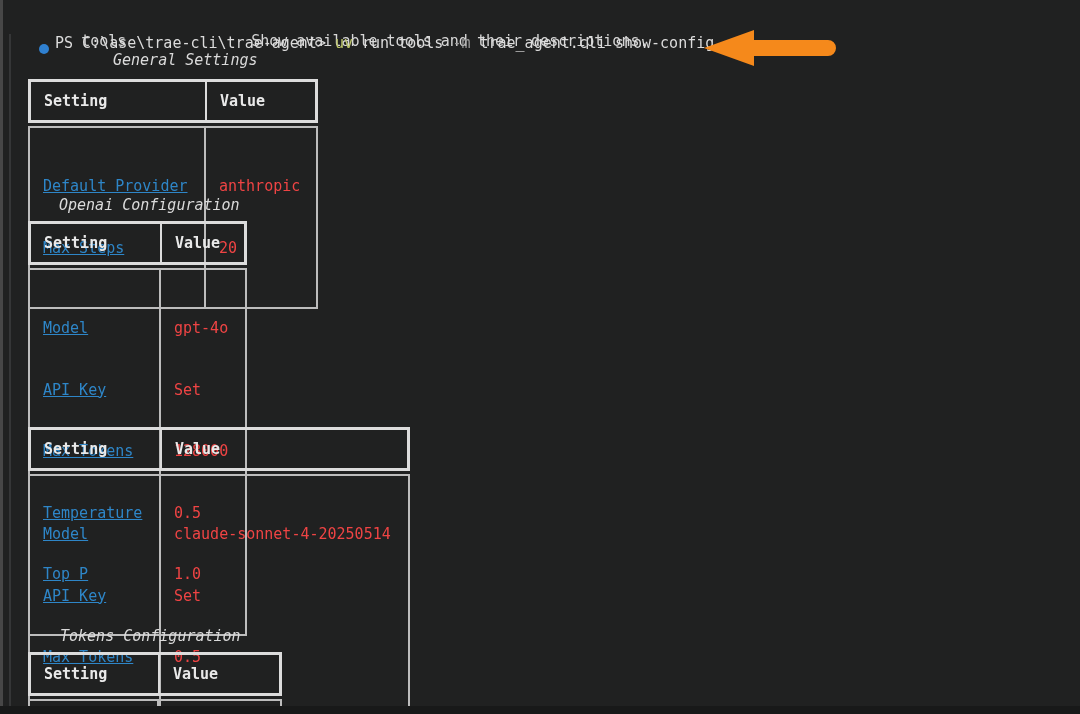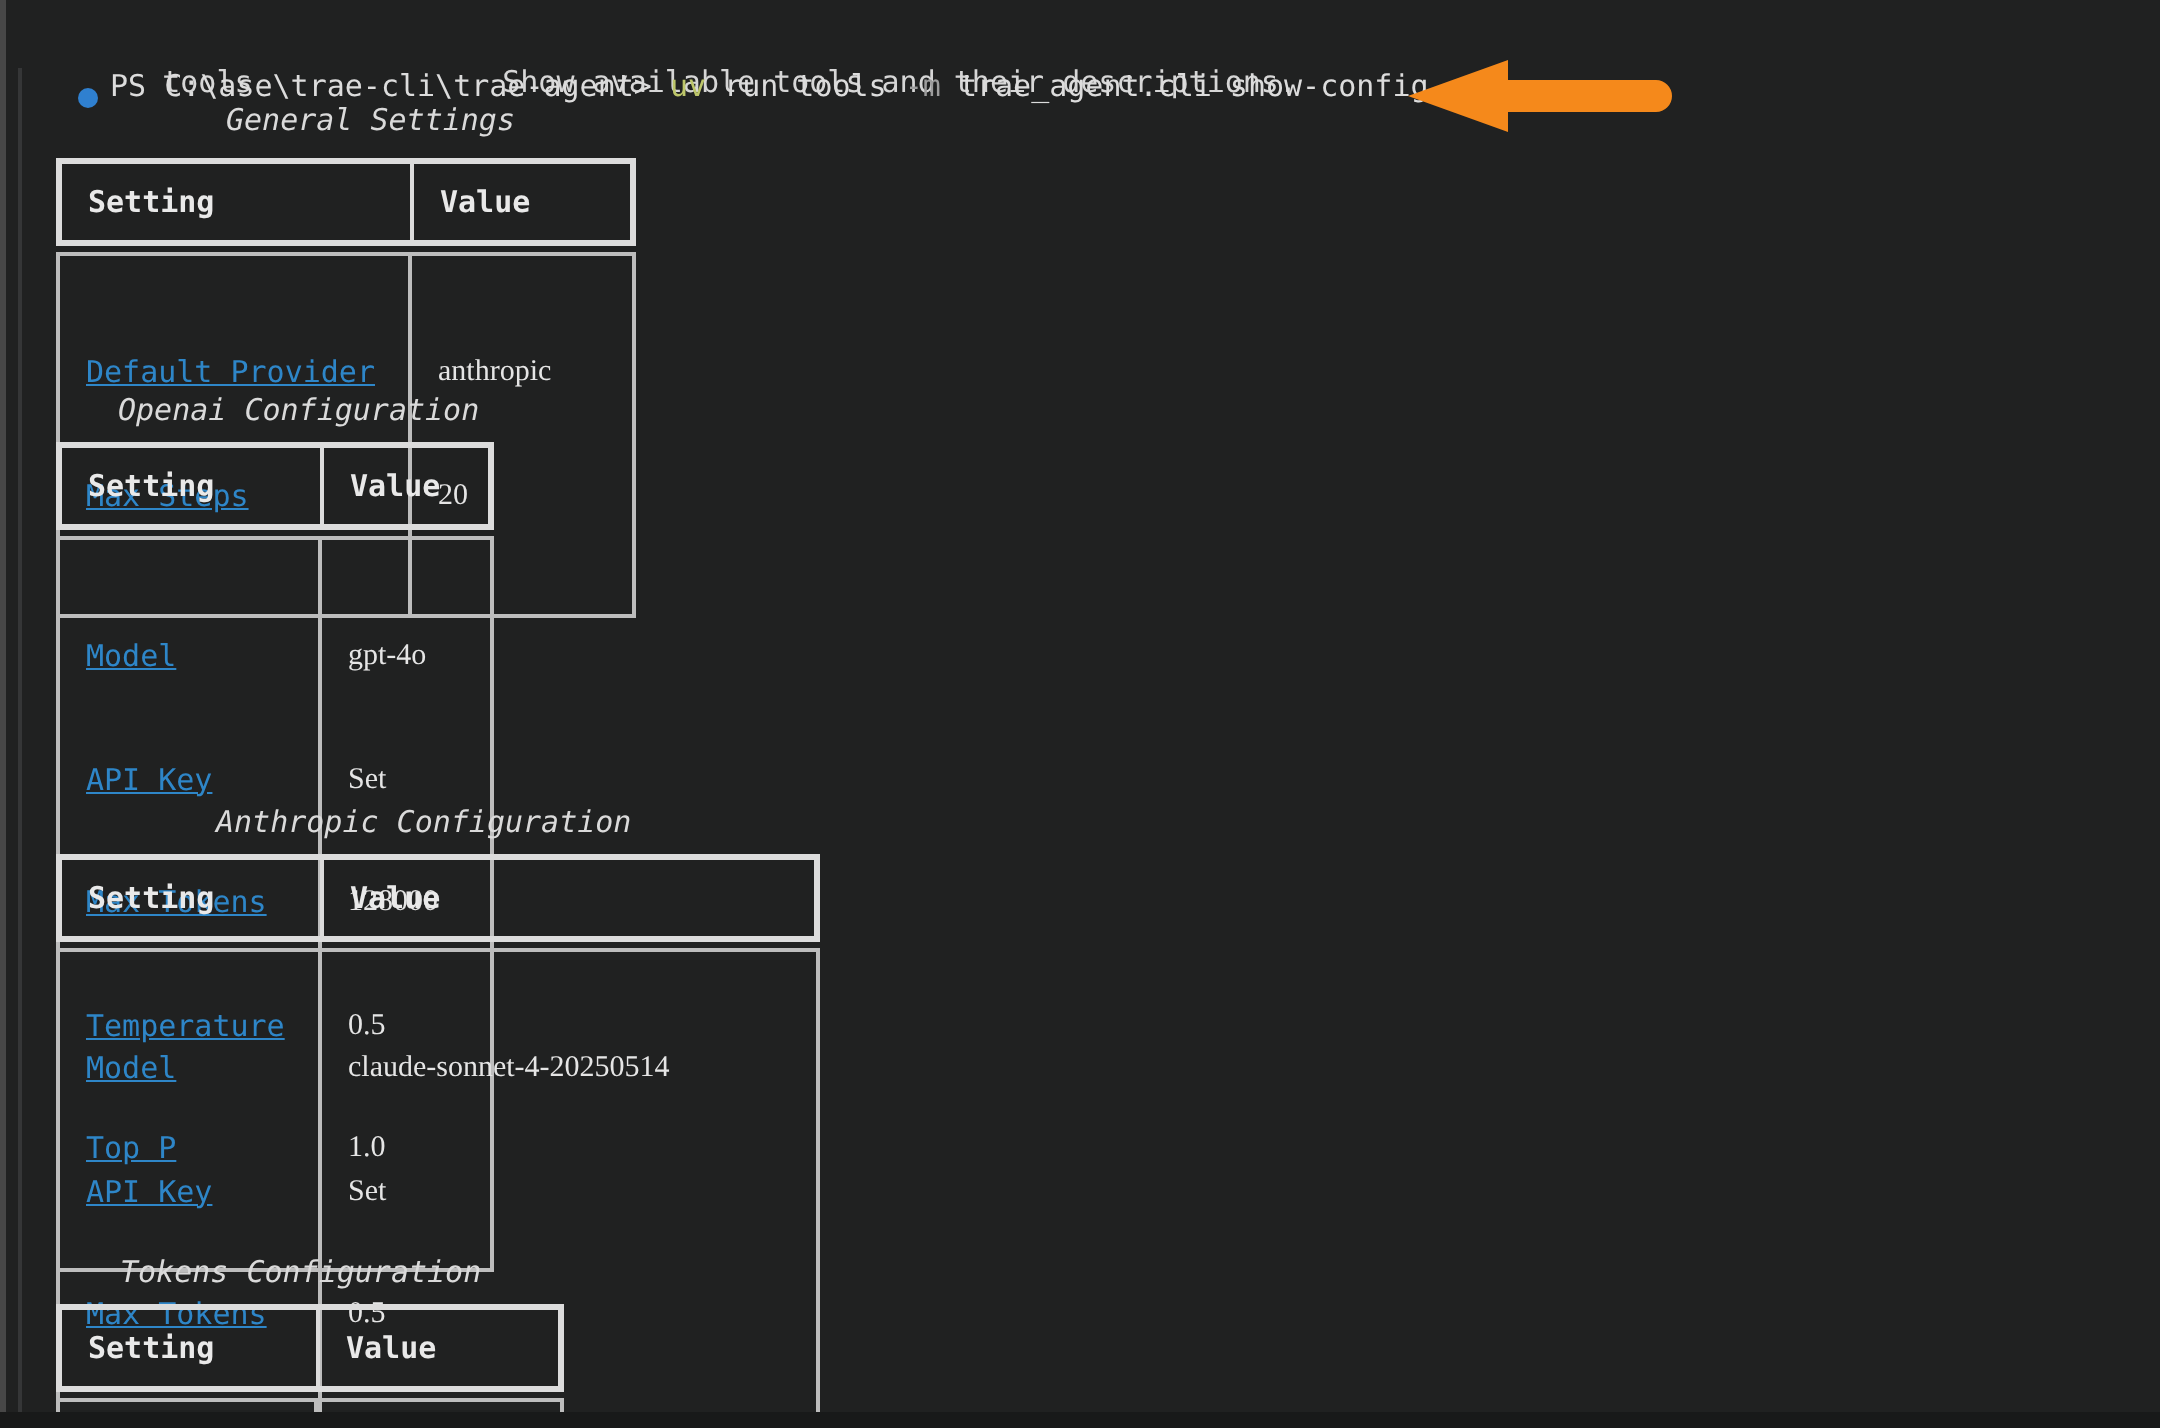--- a/index.html
+++ b/index.html
@@ -30,21 +30,21 @@
   .section-title{position:absolute;font-style:italic;color:#dadada;white-space:pre;}
 
   .tbl{position:absolute;}
   .thead{display:flex;border:3px solid #dcdcdc;justify-content:flex-end;}
   .thead .cell{box-sizing:border-box;padding:9px 12px 8px 13px;font-weight:bold;color:#e9e9e9;line-height:21px;white-space:pre;}
   .thead .cell + .cell{border-left:2px solid #dcdcdc;}
   .tbody{display:flex;border:2px solid #bdbdbd;margin-top:3px;}
   .tbody .cell{box-sizing:border-box;padding:7px 12px 8px 13px;line-height:20.5px;white-space:pre;}
   .tbody .cell + .cell{border-left:2px solid #bdbdbd;}
   .setting-label{color:#2e86c8;text-decoration:underline;}
-  .value-text{color:#e5e5e5;font-family:Liberation Serif, serif;}
+  .value-text{color:#ef4444;}
 
   
   .t-general  .col1{width:174px;} .t-general  .col2{width:110px;}
   .t-openai   .col1{width:129px;} .t-openai   .col2{width:84px;}
   .t-anthropic .col1{width:129px;} .t-anthropic .col2{width:247px;}
   .t-azure    .col1{width:127px;} .t-azure    .col2{width:121px;}
   .t-azure .tbody{height:52px;}
 </style>
 </head>
 <body>
@@ -102,21 +102,20 @@
       <div class="cell col2">
         <div class="value-text">gpt-4o</div>
         <div class="value-text">Set</div>
         <div class="value-text">128000</div>
         <div class="value-text">0.5</div>
         <div class="value-text">1.0</div>
       </div>
     </div>
   </div>
 
-  <div class="section-title" style="left:108px;top:402px;">Anthropic Configuration</div>
   <div class="tbl t-anthropic" style="left:28px;top:427px;">
     <div class="thead">
       <div class="cell col1">Setting</div>
       <div class="cell col2">Value</div>
     </div>
     <div class="tbody">
       <div class="cell col1">
         <div class="setting-label">Model</div>
         <div class="setting-label">API Key</div>
         <div class="setting-label">Max Tokens</div>

